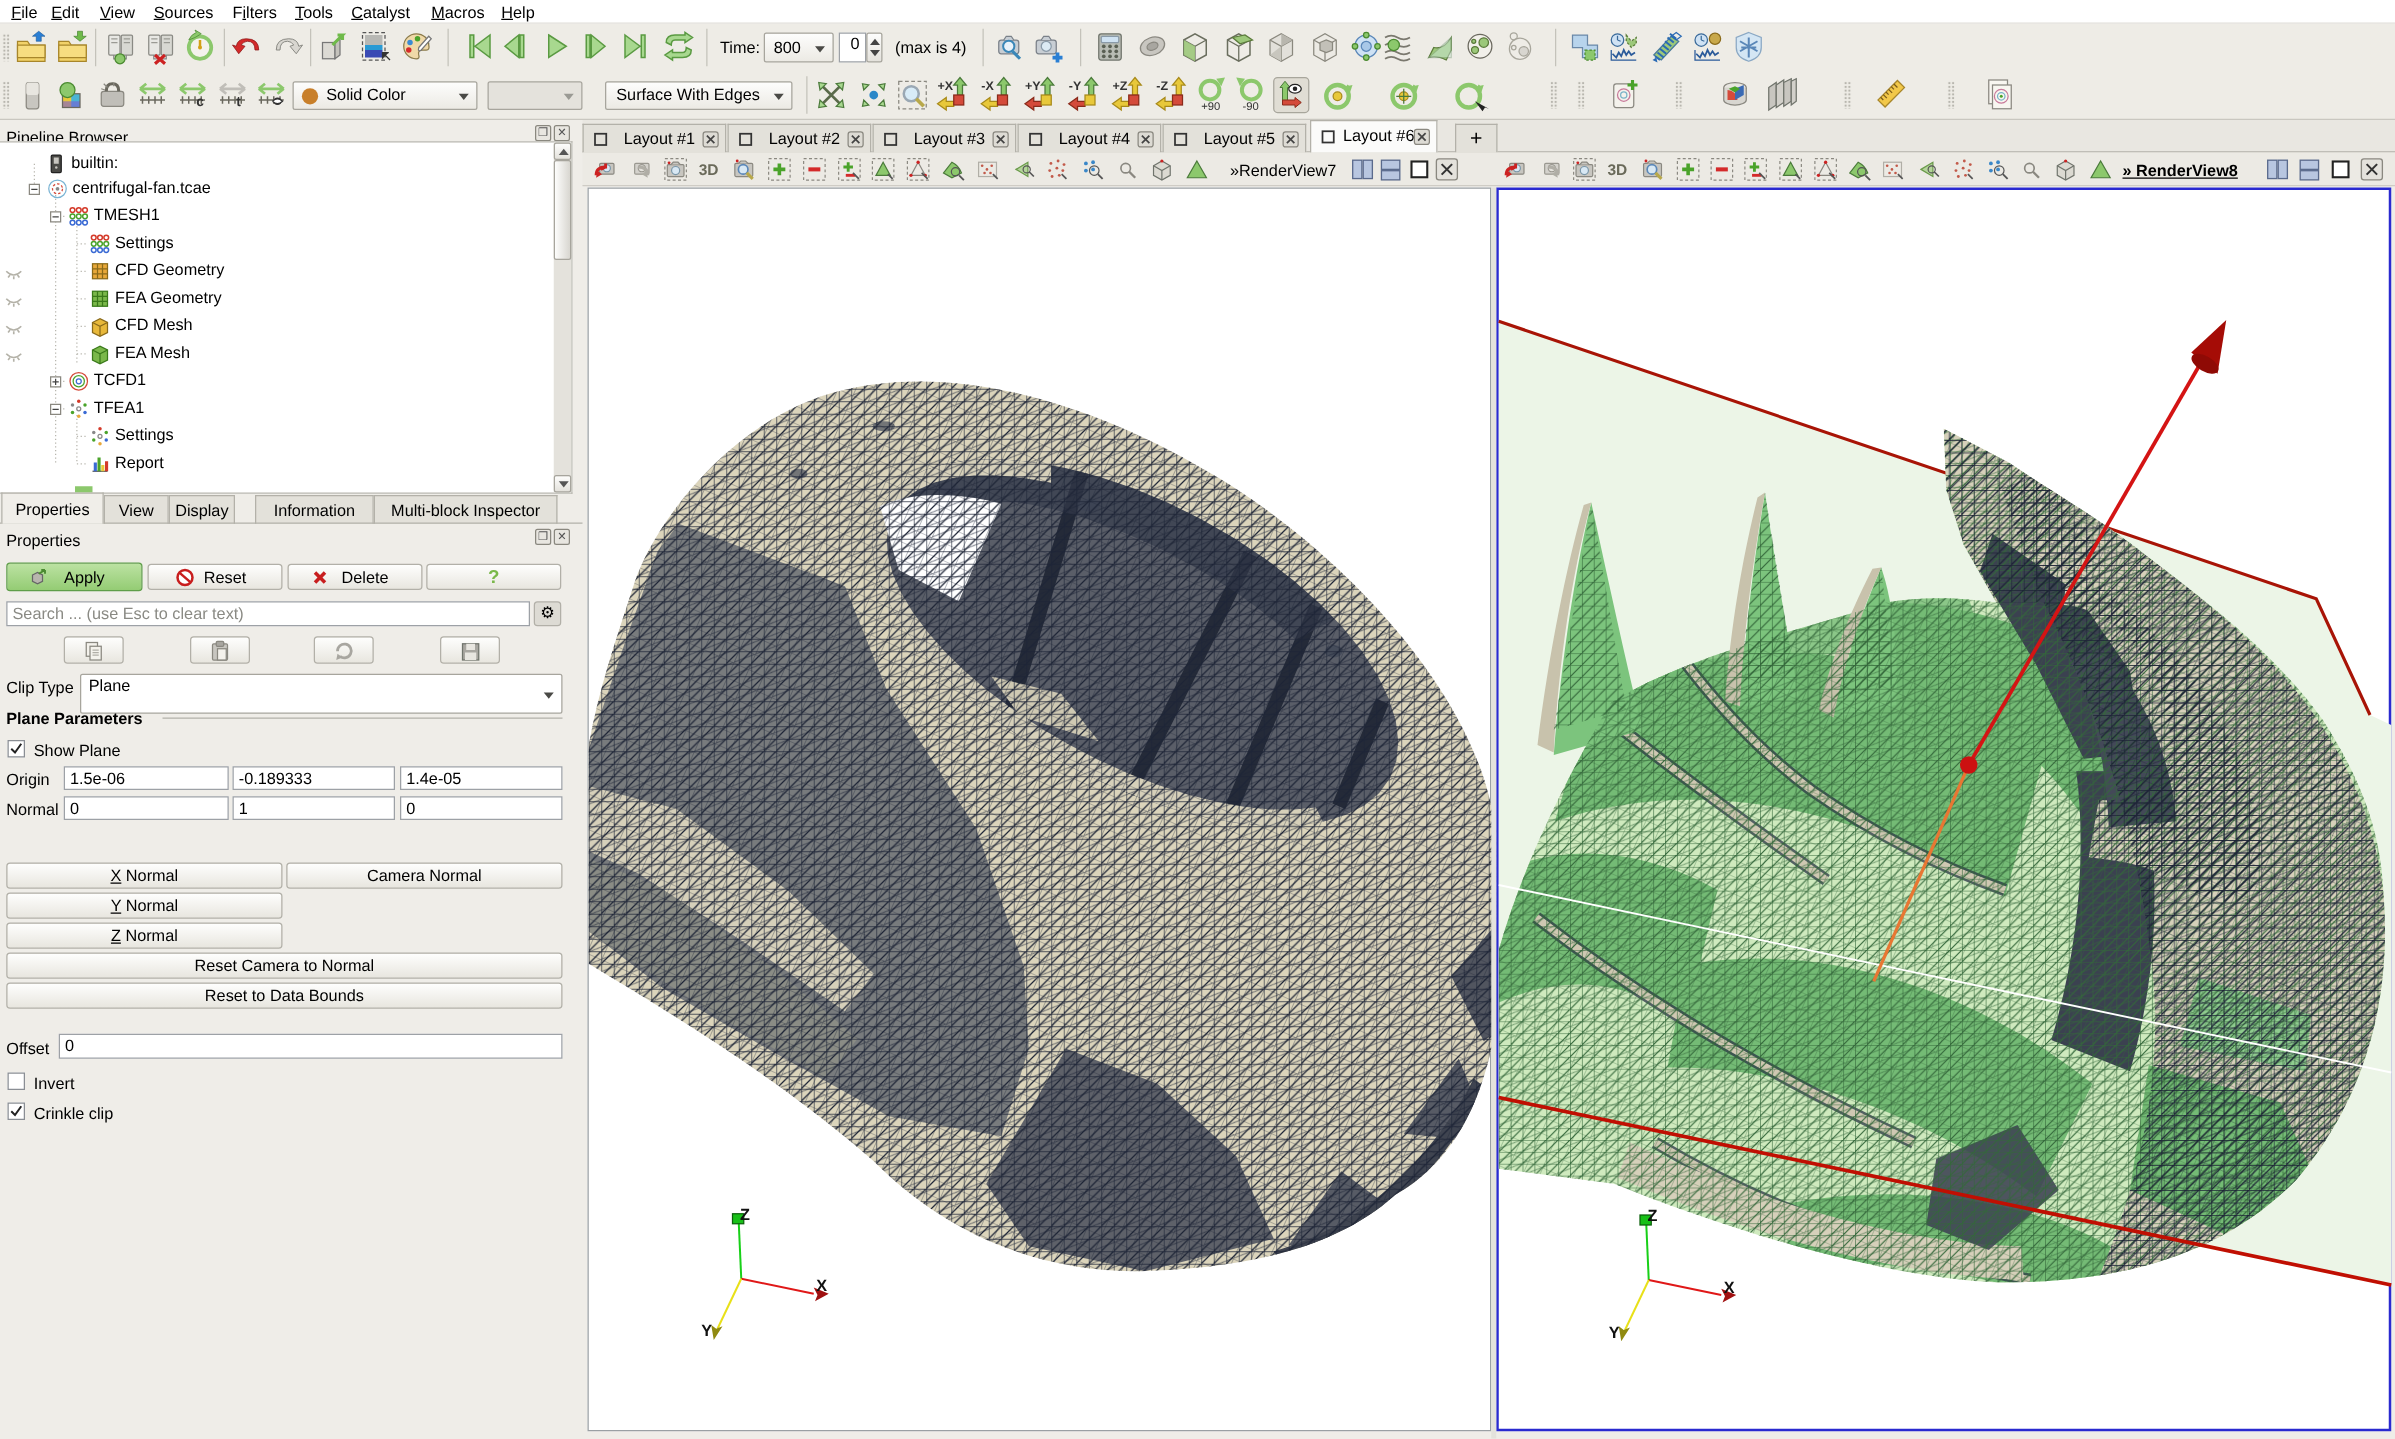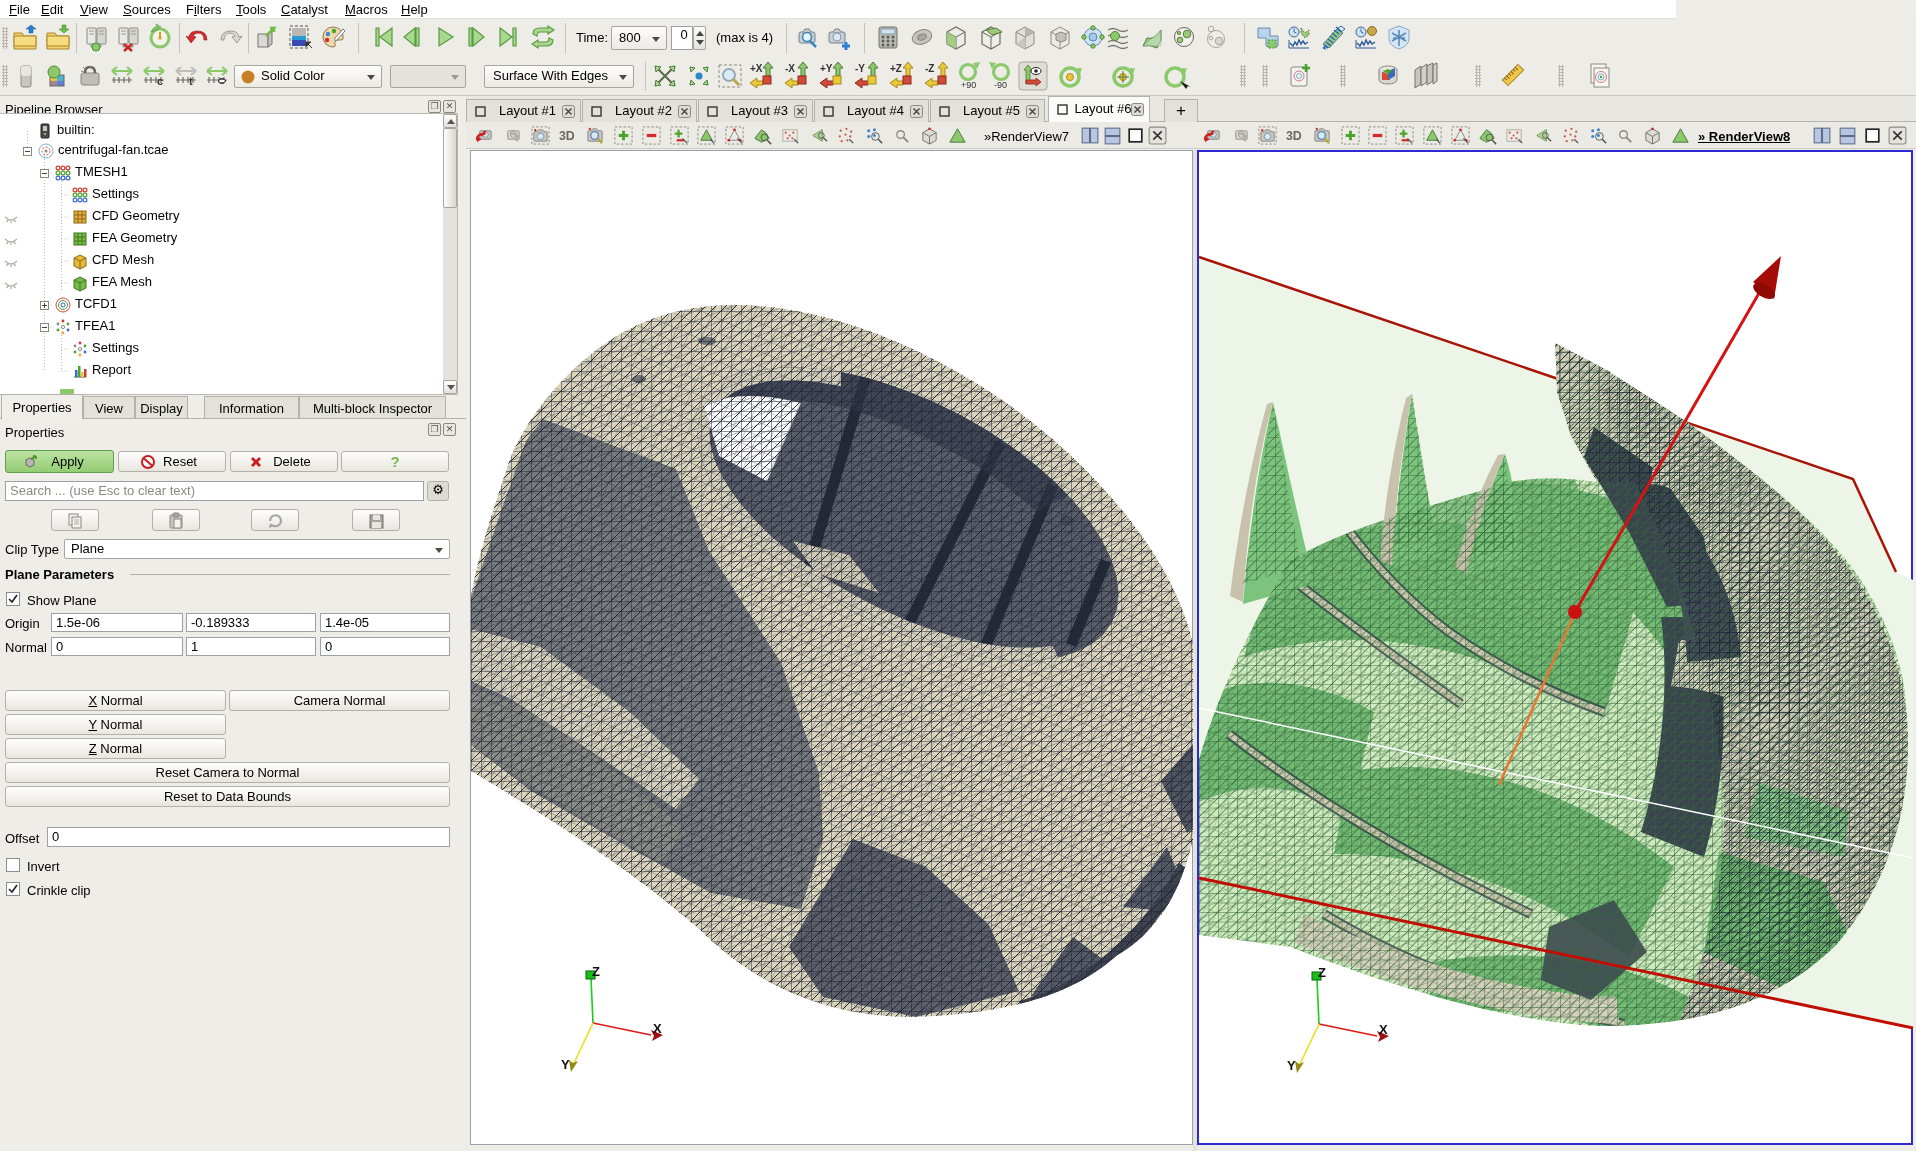--- a/index.html
+++ b/index.html
@@ -1,17 +1,17 @@
 <!DOCTYPE html>
 <html><head><meta charset="utf-8"><title>ParaView</title><style>
 *{box-sizing:border-box;margin:0;padding:0}
 body{width:1916px;height:1151px;font-family:"Liberation Sans",sans-serif;font-size:13px;color:#000;background:#efede8;overflow:hidden;position:relative}
 .abs{position:absolute}
 svg{position:absolute;overflow:visible}
-.menubar{left:0;top:0;width:1676px;height:19px;background:#ffffff;border-bottom:1px solid #e0ded8}
+.menubar{left:0;top:0;width:1916px;height:19px;background:#ffffff;border-bottom:1px solid #e0ded8}
 .menubar span{position:absolute;top:2px;font-size:13px}
 .menubar u{text-decoration:underline}
 .tb1{left:0;top:19px;width:1916px;height:56px;background:#eeece6;border-bottom:1px solid #d8d6cf}
 .tb2{left:0;top:57px;width:1916px;height:39px;background:#eeece6;border-bottom:1px solid #c9c7c0}
 .vsep{position:absolute;width:1px;background:#c4c2ba;top:4px;height:30px}
 .grip{position:absolute;width:6px;top:8px;height:22px;background-image:radial-gradient(#b8b6ae 1px,transparent 1.2px);background-size:3px 3px}
 .combo{position:absolute;background:linear-gradient(#fdfdfc,#eceae4);border:1px solid #a7a59d;border-radius:2px;font-size:13px}
 .combo .arr{position:absolute;right:6px;top:45%;width:0;height:0;border-left:4px solid transparent;border-right:4px solid transparent;border-top:5px solid #4a4a46}
 .btn{position:absolute;background:linear-gradient(#fefefd,#e8e6df);border:1px solid #b2b0a8;border-radius:3px;text-align:center;font-size:13px}
 .field{position:absolute;background:#fff;border:1px solid #9da1a6;font-size:13px;padding-left:4px}
@@ -601,21 +601,21 @@
       </svg>
     </div>
     <div class="btn" style="left:352px;top:413px;width:48px;height:22px">
       <svg style="left:14px;top:2px" width="18" height="18">
         <rect x="3" y="3" width="13" height="13" fill="#a8a6a0" stroke="#70746c"></rect>
         <rect x="6" y="3" width="7" height="5" fill="#e8e6e0"></rect>
         <rect x="5" y="10" width="9" height="6" fill="#e8e6e0"></rect>
       </svg>
     </div>
     <div class="lbl" style="left:5px;top:446px">Clip Type</div>
-    <div class="combo" style="left:64px;top:443px;width:386px;height:20px;background:#fff">
+    <div class="combo" style="left:64px;top:443px;width:386px;height:32px;background:#fff">
       <span style="position:absolute;left:6px;top:1px">Plane</span>
       <span class="arr"></span>
     </div>
     <div class="lbl" style="left:5px;top:471px;font-weight:bold">Plane Parameters</div>
     <div class="abs" style="left:130px;top:478px;width:320px;height:1px;background:#b3b1a9"></div>
     <div class="cb" style="left:6px;top:496px">
       <svg width="12" height="12">
         <path d="M2 6 l3 3 5 -7" stroke="#222" stroke-width="1.6" fill="none"></path>
       </svg>
     </div>

